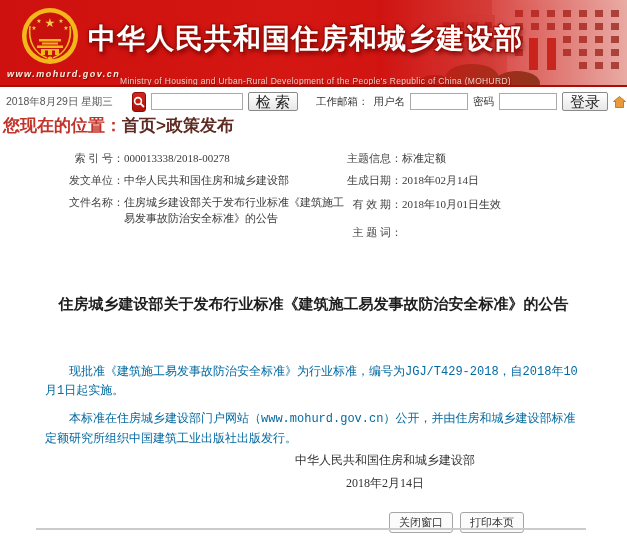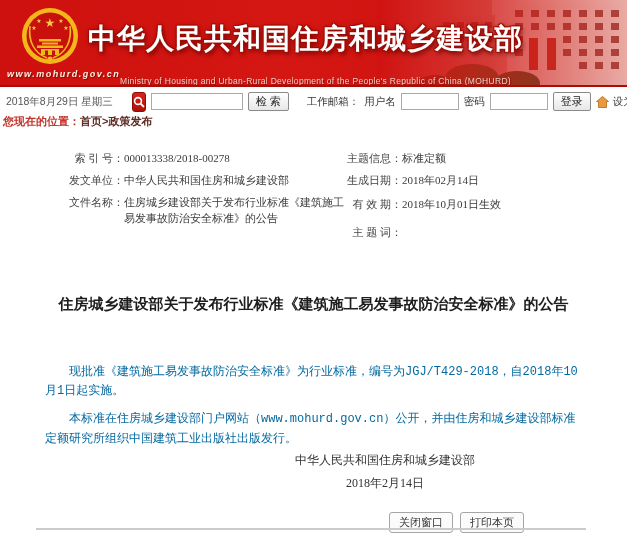--- a/index.html
+++ b/index.html
@@ -26,29 +26,29 @@
   .toolbar { position:absolute; top:89px; left:0; width:615px; height:25px;
     display:flex; align-items:center; padding:0 6px; gap:5px; background:#fff;
     font-size:10.5px; color:#444; white-space:nowrap; }
   .tb-date { margin-right:14px; color:#555; }
   .search-ico-btn { width:20px; height:20px; background:linear-gradient(#d8251c,#b01008);
     border:1px solid #8f0c06; border-radius:3px; display:flex; align-items:center;
     justify-content:center; cursor:pointer; }
   .tb-input { height:17px; border:1px solid #a9a9a9; background:#fff; font-size:10px; padding:0 3px; }
   .inp-search { width:92px; }
   .inp-small { width:58px; }
-  .tb-btn { height:19px; border:1px solid #8a8a8a; border-radius:2px; font-size:11px;
+  .tb-btn { height:19px; border:1px solid #8a8a8a; border-radius:2px; font-size:15px;
     background:linear-gradient(#ffffff,#e7e7e7); color:#222; padding:0 7px; cursor:pointer; }
   .tb-label { color:#333; }
   .tb-link { color:#444; cursor:pointer; }
   .tb-right { margin-left:auto; display:flex; align-items:center; gap:4px; }
   .gap8 { margin-left:8px; }
 
   
-  .breadcrumb { position:absolute; top:114px; left:3px; font-size:11px; font-weight:bold; }
+  .breadcrumb { position:absolute; top:114px; left:3px; font-size:17px; font-weight:bold; }
   .bc-label { color:#c2332a; }
   .bc-path { color:#5e2a22; cursor:pointer; font-weight:bold; }
 
   
   .meta { position:absolute; top:150px; left:62px; width:530px;
     font-family:"Liberation Serif","DejaVu Serif",serif; font-size:11px; color:#3a3a3a; }
   .meta-col { position:absolute; top:0; }
   .meta-col.left { left:0; width:290px; }
   .meta-col.right { left:278px; width:252px; }
   .meta-row { display:flex; line-height:16px; margin-bottom:6px; }

